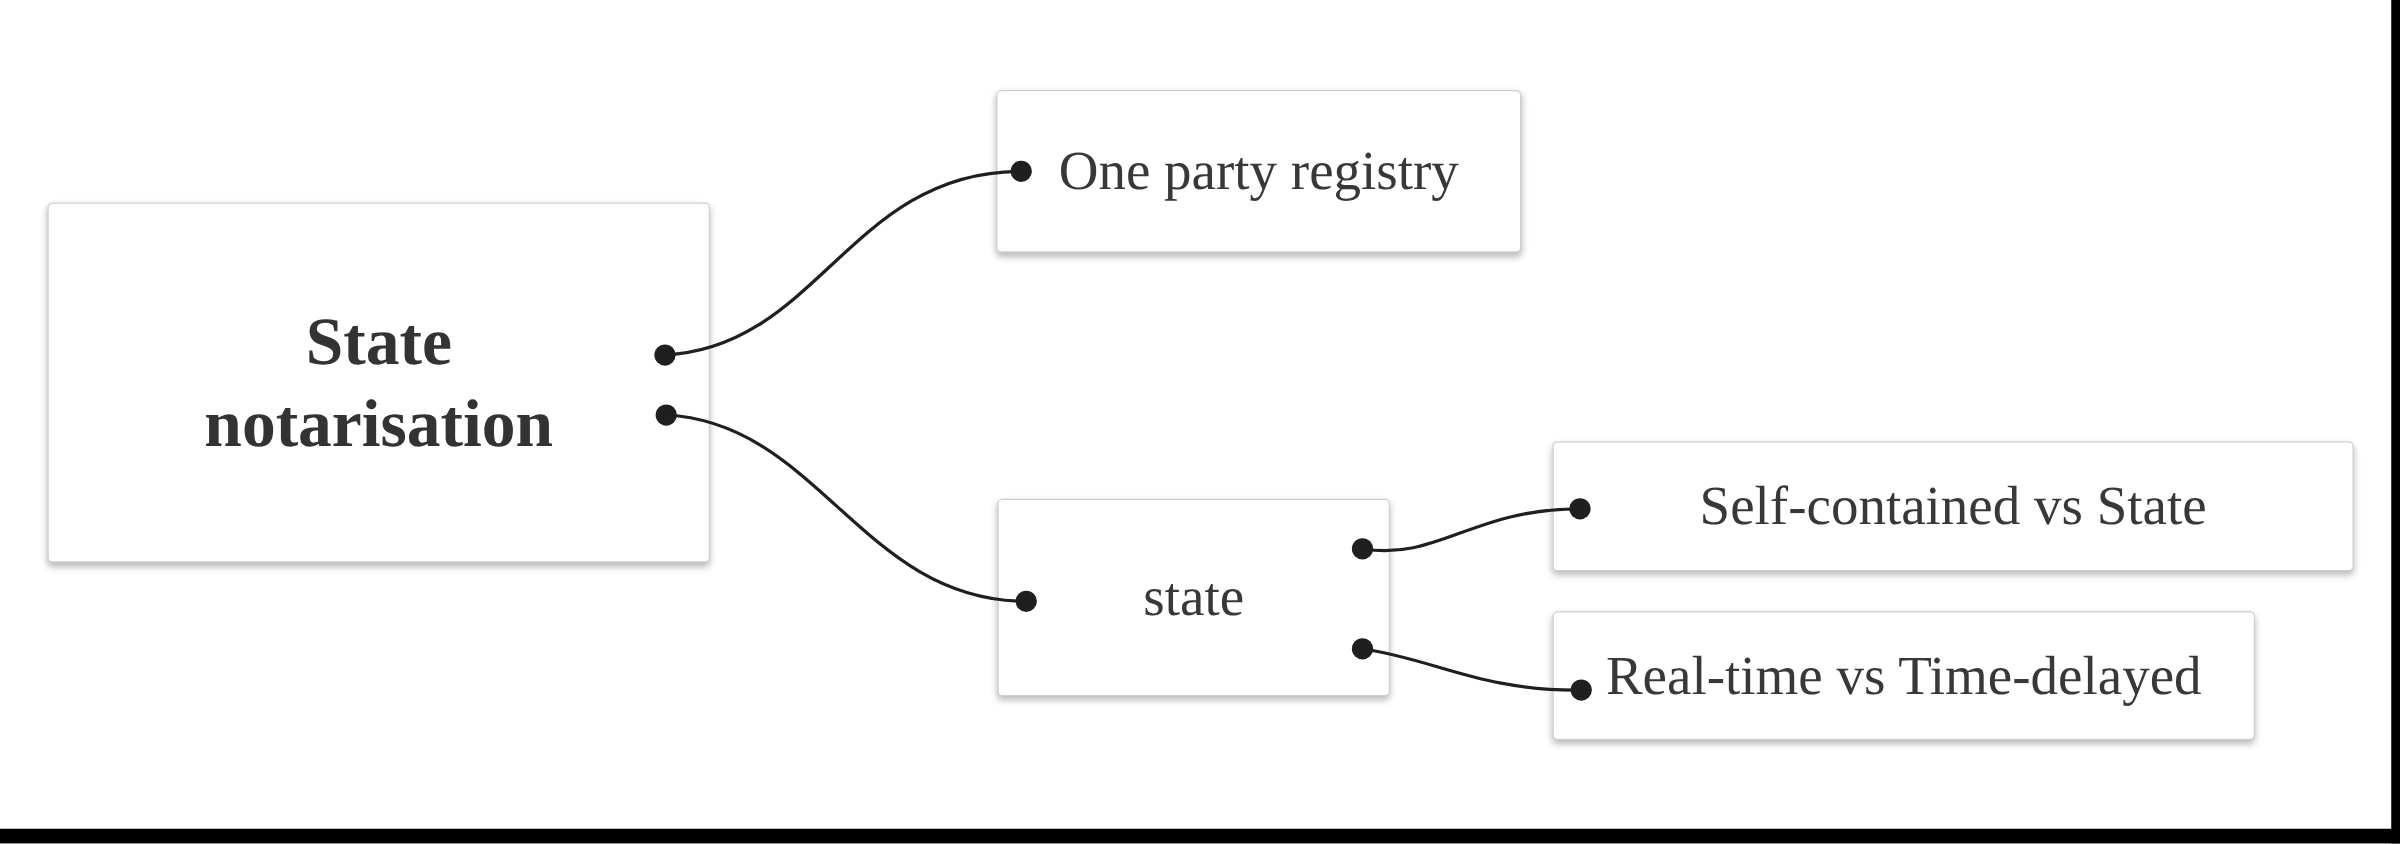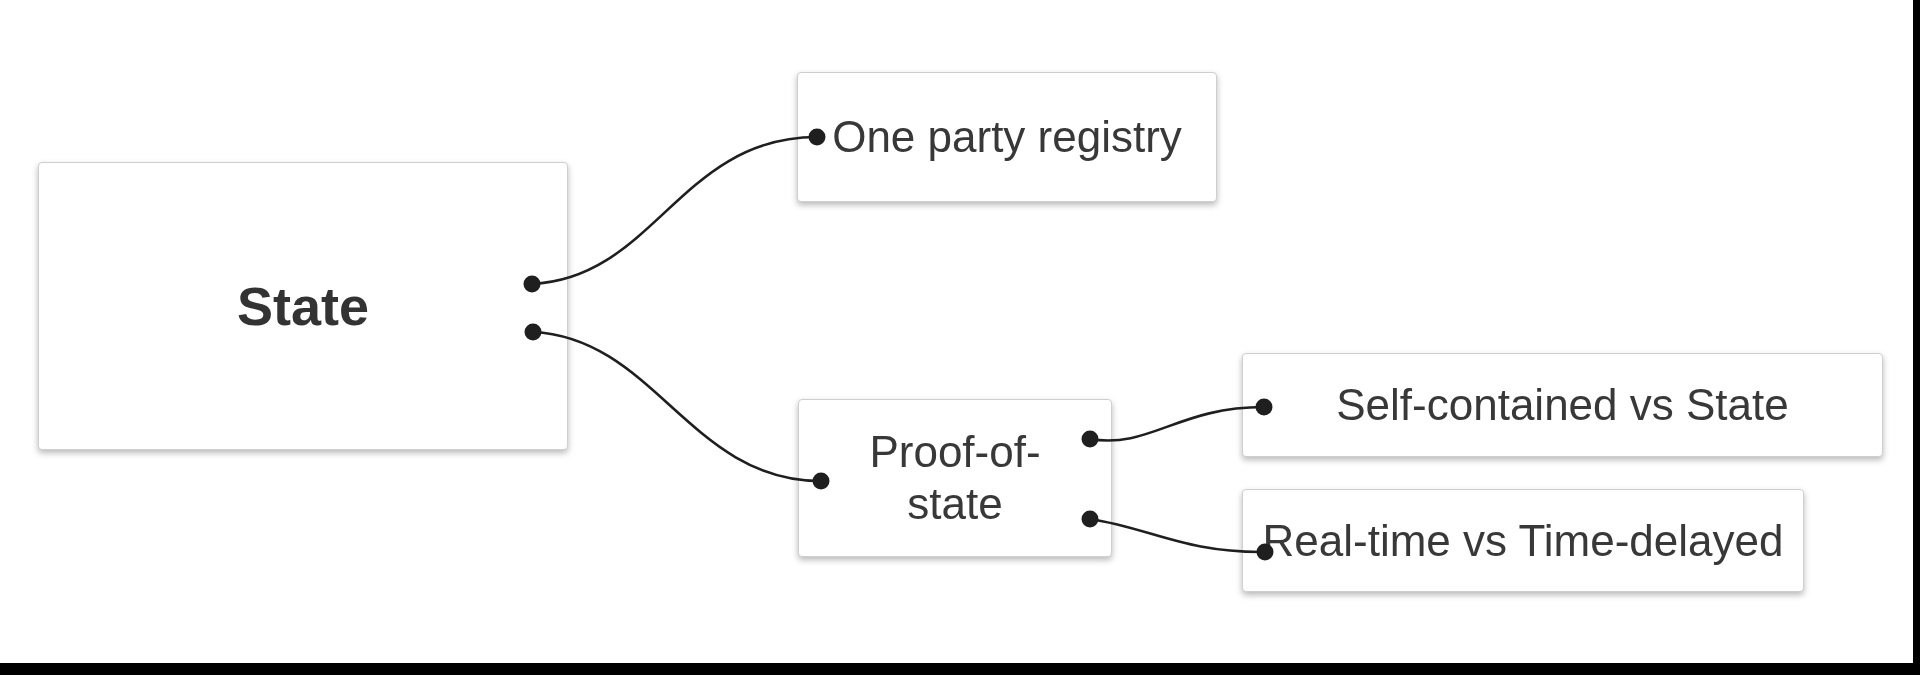--- a/index.html
+++ b/index.html
@@ -23,20 +23,21 @@
     border: 1.5px solid #cfcfcf;
     border-radius: 4px;
     box-shadow: 0 3px 6px rgba(0,0,0,0.28);
     display: flex;
     flex-direction: column;
     align-items: center;
     justify-content: center;
     text-align: right;
     color: #383838;
     z-index: 1;
+    font-family: Liberation Serif, serif;
   }
   .node .line { display: block; }
 
   .node-root {
     left: 38px; top: 162px;
     width: 530px; height: 288px;
     font-size: 54px;
     font-weight: 700;
     line-height: 66px;
     color: #333333;
@@ -92,28 +93,28 @@
     z-index: 3;
   }
 </style>
 </head>
 <body>
 
 <div class="stage">
 
   <div class="node node-root">
     <span class="line">State</span>
+    <span class="line">notarisation</span>
   </div>
 
   <div class="node node-one-party">
     <span class="line">One party registry</span>
   </div>
 
   <div class="node node-proof">
-    <span class="line">Proof-of-</span>
     <span class="line">state</span>
   </div>
 
   <div class="node node-self">
     <span class="line">Self-contained vs State</span>
   </div>
 
   <div class="node node-real">
     <span class="line">Real-time vs Time-delayed</span>
   </div>

